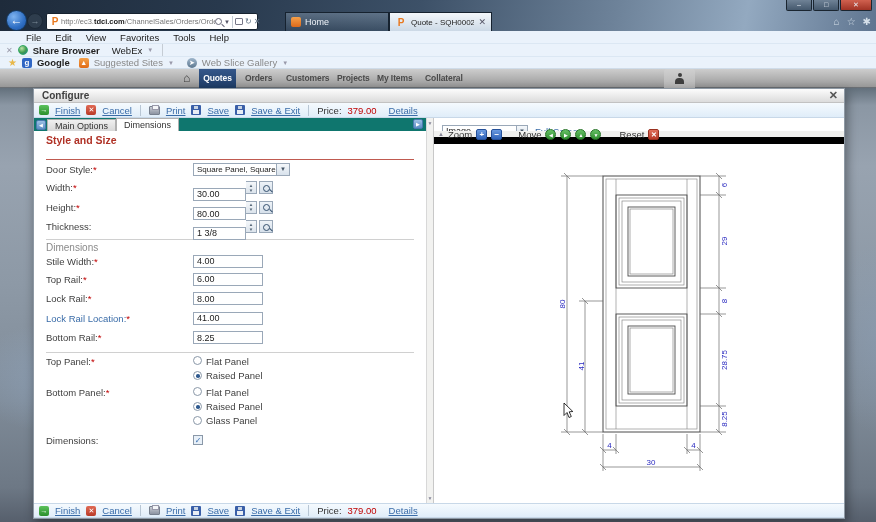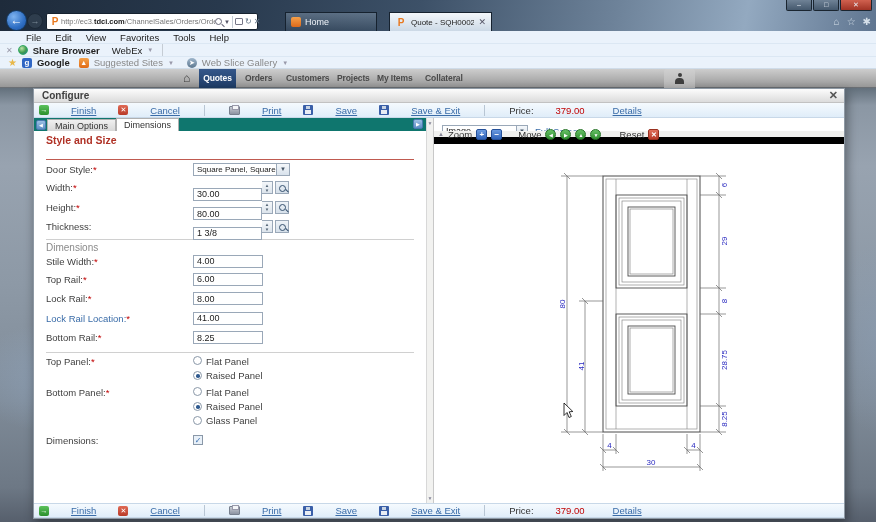--- a/index.html
+++ b/index.html
@@ -19,21 +19,21 @@
 .favicon-p { color:#e87920; font-weight:bold; font-size:10px; width:12px; text-align:center; flex:0 0 auto;}
 .urltext { font-size:7.5px; color:#777; white-space:nowrap; overflow:hidden; width:154px; flex:0 0 auto;}
 .urltext b { color:#1a1a1a; }
 .urlicons { display:flex; align-items:center; color:#667788; flex:1 1 auto; justify-content:flex-end; gap:2px; font-size:8px;}
 .mag { width:7px; height:7px; border:1.2px solid #667; border-radius:50%; position:relative; }
 .mag::after { content:""; position:absolute; width:4px; height:1.2px; background:#667; left:5px; top:6px; transform:rotate(45deg); }
 .caret { font-size:6px; color:#556; }
 .sep-v { width:1px; height:12px; background:#c5ccd4; }
 .compat { width:8px; height:7px; border:1px solid #778; border-radius:1px; }
 .tab-b { top:12px; height:19px; border:1px solid #16222f; border-bottom:none; display:flex; align-items:center; padding:0 5px; gap:4px; }
-.tab-home { left:285px; width:92px; background:linear-gradient(rgba(140,160,180,.45),rgba(60,80,100,.35)); color:#eef3f8; font-size:9px; }
+.tab-home { left:285px; width:104px; background:linear-gradient(rgba(140,160,180,.45),rgba(60,80,100,.35)); color:#eef3f8; font-size:9px; }
 .tab-quote { left:389px; width:103px; background:linear-gradient(#f3f7fb,#ccd9e6); color:#222; font-size:8px; }
 .tab-ico { width:10px; height:10px; border-radius:2px; background:linear-gradient(#f5a14a,#dd6a1a); flex:0 0 auto;}
 .tab-label { white-space:nowrap; overflow:hidden; flex:1 1 auto;}
 .tab-close { color:#556; font-size:9px; flex:0 0 auto;}
 .chromeicons { position:absolute; right:5px; top:16px; display:flex; gap:7px; color:#d5dfe9; font-size:10px; }
 .menubar { left:0; top:31px; width:876px; height:13px; background:#eaf2fb; border-bottom:1px solid #dbe7f3; display:flex; align-items:center; gap:14px; padding-left:26px; font-size:9.5px; color:#222; }
 .toolbar2 { left:0; top:44px; width:876px; height:13px; background:#eaf2fb; border-bottom:1px solid #dbe7f3; display:flex; align-items:center; padding-left:6px; font-size:9.5px; color:#222; gap:5px;}
 .globe { width:10px; height:10px; border-radius:50%; background:radial-gradient(circle at 35% 30%,#bfe3a8,#3f9d4e 55%,#1c6aa8); border:1px solid #3a6; }
 .favbar { left:0; top:57px; width:876px; height:12px; background:#eaf2fb; border-bottom:1px solid #cfdce9; display:flex; align-items:center; padding-left:8px; font-size:9.5px; gap:5px; color:#888;}
 .star-g { color:#e8b84a; font-size:10px; }
@@ -55,21 +55,21 @@
 
 .pagebg { left:0; top:88px; width:876px; height:434px;
   background:linear-gradient(180deg,#63707c 0%,#8b97a4 4%,#98a3b0 18%,#8d99a6 45%,#7f8b98 72%,#6d7885 92%,#565f6c 100%); }
 .cloud1 { left:-40px; top:230px; width:260px; height:120px; background:radial-gradient(ellipse at center,rgba(150,175,205,.55),rgba(150,175,205,0) 70%); }
 .cloud2 { left:820px; top:150px; width:140px; height:200px; background:radial-gradient(ellipse at center,rgba(140,160,185,.5),rgba(140,160,185,0) 70%); }
 
 
 .dialog { left:33px; top:88px; width:812px; height:431px; background:#fff; border:1px solid #8e99a4; box-shadow:2px 4px 10px rgba(0,0,0,.4); }
 .dlg-title { left:0; top:0; width:100%; height:14px; background:linear-gradient(#fcfcfc,#dcdcdc); border-bottom:1px solid #c2c2c2; font-size:10px; font-weight:bold; color:#3f3f3f; line-height:13px; padding-left:8px; }
 .dlg-close { position:absolute; right:6px; top:0px; color:#555; font-weight:bold; font-size:11px; }
-.dlg-toolbar { left:0; width:100%; height:15px; background:linear-gradient(#f5fafe,#e0edf9); border-bottom:1px solid #c8d8e8; display:flex; align-items:center; font-size:9.5px; padding-left:5px; gap:22px;}
+.dlg-toolbar { left:0; width:100%; height:15px; background:linear-gradient(#f5fafe,#e0edf9); border-bottom:1px solid #c8d8e8; display:flex; align-items:center; font-size:9.5px; padding-left:5px; gap:6px;}
 .dlg-toolbar.topbar { top:14px; }
 .dlg-toolbar.botbar { top:414px; border-top:1px solid #c8d8e8; }
 .tb-link { color:#3a6ca8; text-decoration:underline; white-space:nowrap;}
 .tb-sep { width:1px; height:11px; background:#b8c6d4; margin:0 2px;}
 .ico-finish { width:10px; height:10px; border-radius:2px; background:linear-gradient(#5cc25c,#2c8f2c); color:#fff; font-size:7px; line-height:10px; text-align:center; }
 .ico-cancel { width:10px; height:10px; border-radius:2px; background:linear-gradient(#e06a55,#b83a28); color:#fff; font-size:7px; line-height:9px; text-align:center; }
 .ico-print { width:11px; height:9px; position:relative; background:linear-gradient(#c8ccd4,#8d94a2); border:1px solid #77808e; border-radius:1px; }
 .ico-print::before { content:""; position:absolute; left:2px; top:-2px; width:5px; height:3px; background:#f4f6f8; border:1px solid #99a; }
 .ico-save { width:10px; height:10px; background:#3a5fa8; border-radius:1px; position:relative; }
 .ico-save::before { content:""; position:absolute; left:2px; bottom:1px; width:6px; height:4px; background:#e8edf4; }
@@ -87,21 +87,21 @@
 .tab-item.active { background:#fff; position:relative; z-index:2; height:13px; }
 .form-scroll { left:0; top:13px; width:392px; height:372px; background:#fff; overflow:hidden; }
 .sec-head1 { margin:3px 12px 0 12px; color:#b03226; font-size:10.5px; font-weight:bold; border-bottom:1px solid #c05a50; padding-bottom:13px; }
 .sec-head2 { margin:2px 12px 0 12px; color:#8a8a8a; font-size:10px; }
 .divider { height:1px; background:#d0d0d0; margin:0 12px; }
 .frow { display:flex; align-items:center; height:19.5px; padding-left:12px; }
 .flabel { width:147px; font-size:9.5px; color:#3f3f3f; flex:0 0 auto;}
 .flabel .req { color:#c00000; }
 .flabel.linklike { color:#3a6ca8; }
 .finput { height:13px; border:1px solid #9aa8b8; font-size:9px; color:#222; padding:0 3px; font-family:"Liberation Sans",sans-serif; }
-.w-small { width:69px;margin-top:13px; }
+.w-small { width:53px;margin-top:13px; }
 .w-med { width:70px; }
 .spinner { width:11px; height:13px; border:1px solid #9aa8b8; border-left:none; background:linear-gradient(#f4f7fa,#dce4ec); display:flex; flex-direction:column; align-items:center; justify-content:center; color:#567; font-size:4.5px; line-height:5px;}
 .magbtn { width:14px; height:13px; border:1px solid #9aa8b8; margin-left:2px; background:linear-gradient(#eef3f8,#d6e0ea); position:relative; }
 .magbtn::before { content:""; position:absolute; left:3px; top:2.5px; width:5px; height:5px; border:1.2px solid #35506e; border-radius:50%; }
 .magbtn::after { content:""; position:absolute; left:8.5px; top:8px; width:3.5px; height:1.3px; background:#35506e; transform:rotate(45deg); }
 .fselect { width:84px; height:13px; border:1px solid #9aa8b8; font-size:8px; color:#222; padding:0 3px; line-height:11px; background:#fff; white-space:nowrap; overflow:hidden;}
 .fsel-btn { width:13px; height:13px; border:1px solid #9aa8b8; border-left:none; background:linear-gradient(#f4f7fa,#d8e2ec); color:#456; font-size:6px; text-align:center; line-height:11px; }
 .radio-row { display:flex; align-items:center; height:13.5px; padding-left:159px; gap:4px;}
 .radio { width:9px; height:9px; border:1px solid #8a98a8; border-radius:50%; background:#fff; position:relative; flex:0 0 auto;}
 .radio.sel::after { content:""; position:absolute; left:2px; top:2px; width:3.5px; height:3.5px; border-radius:50%; background:#2f5a8f; }

